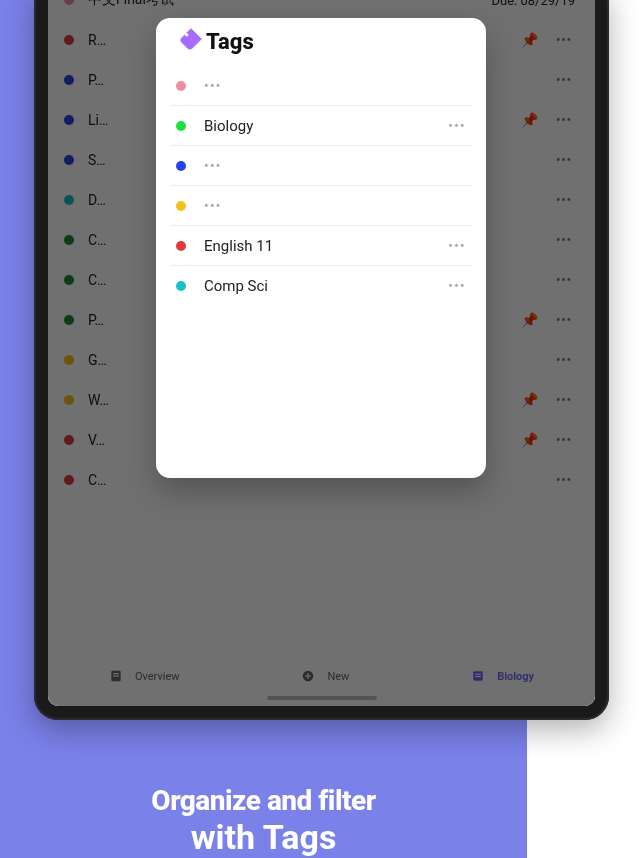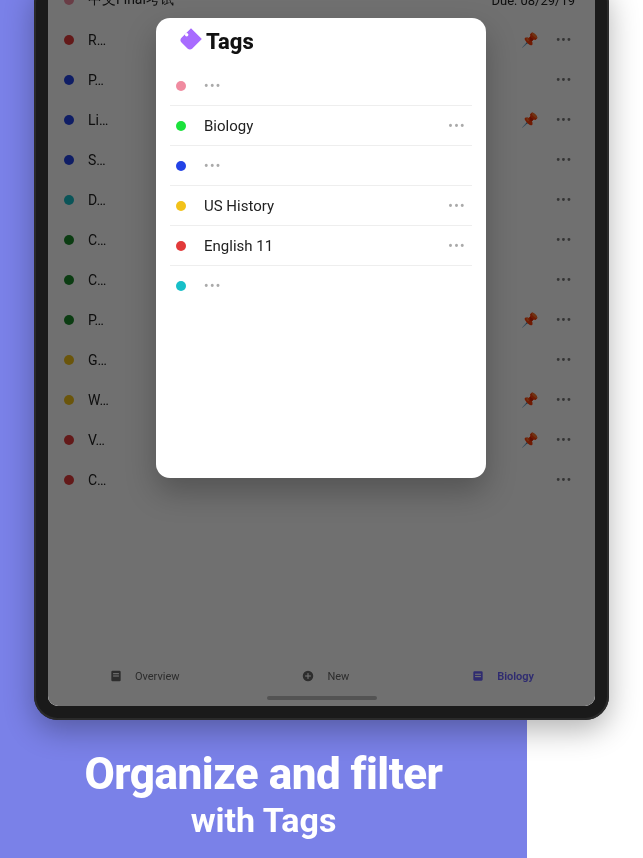--- a/index.html
+++ b/index.html
@@ -125,23 +125,24 @@
 
   
   .caption {
     position: absolute;
     left: 0; right: 0;
     top: 748px;
     text-align: center;
     color: #fff;
   }
   .caption .line1 {
-    font-size: 44px;
+    font-size: 28px;
     font-weight: 800;
     letter-spacing: -0.5px;
+    margin-top: 36px;
   }
   .caption .line2 {
     font-size: 34px;
     font-weight: 700;
   }
 
   
   .c-pink   { background: #f08ba0; }
   .c-red    { background: #e23a3a; }
   .c-blue   { background: #2343e6; }
@@ -287,30 +288,30 @@
               <span class="tag-dot c-lime"></span>
               <span class="tag-label">Biology</span>
               <span class="tag-more">•••</span>
             </div>
             <div class="tag-row">
               <span class="tag-dot c-blue"></span>
               <span class="tag-more">•••</span>
             </div>
             <div class="tag-row">
               <span class="tag-dot c-yellow"></span>
-              <span class="tag-label">US History</span>
               <span class="tag-more">•••</span>
             </div>
             <div class="tag-row">
               <span class="tag-dot c-red"></span>
               <span class="tag-label">English 11</span>
               <span class="tag-more">•••</span>
             </div>
             <div class="tag-row">
               <span class="tag-dot c-cyan"></span>
+              <span class="tag-label">Comp Sci</span>
               <span class="tag-more">•••</span>
             </div>
           </div>
       </div>
 
     </div>
   </div>
 
   <div class="caption">
     <div class="line1">Organize and filter</div>

